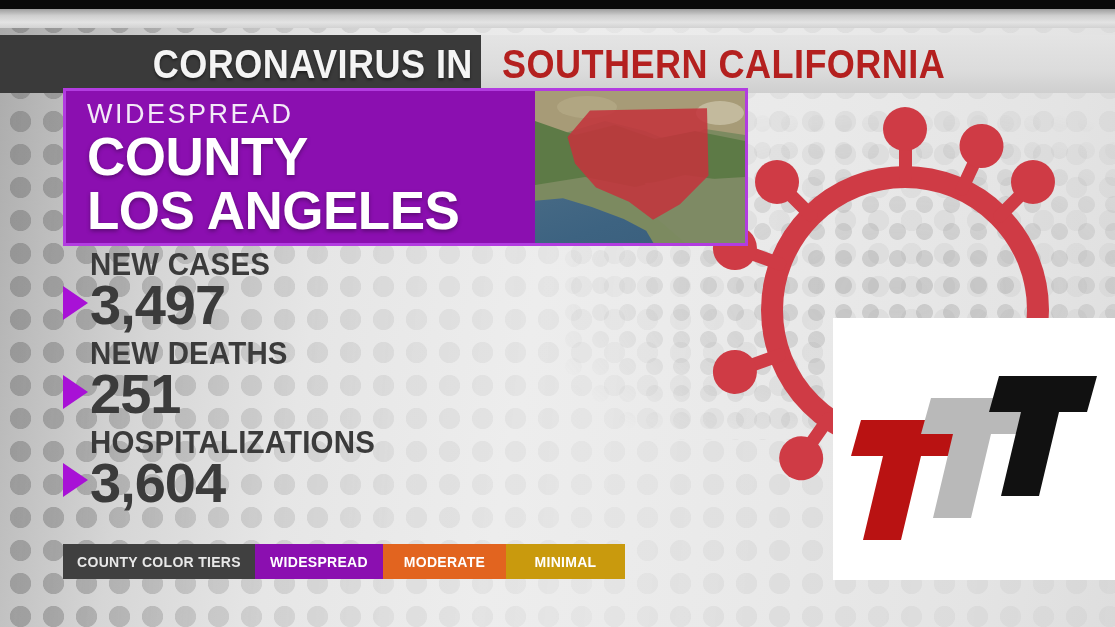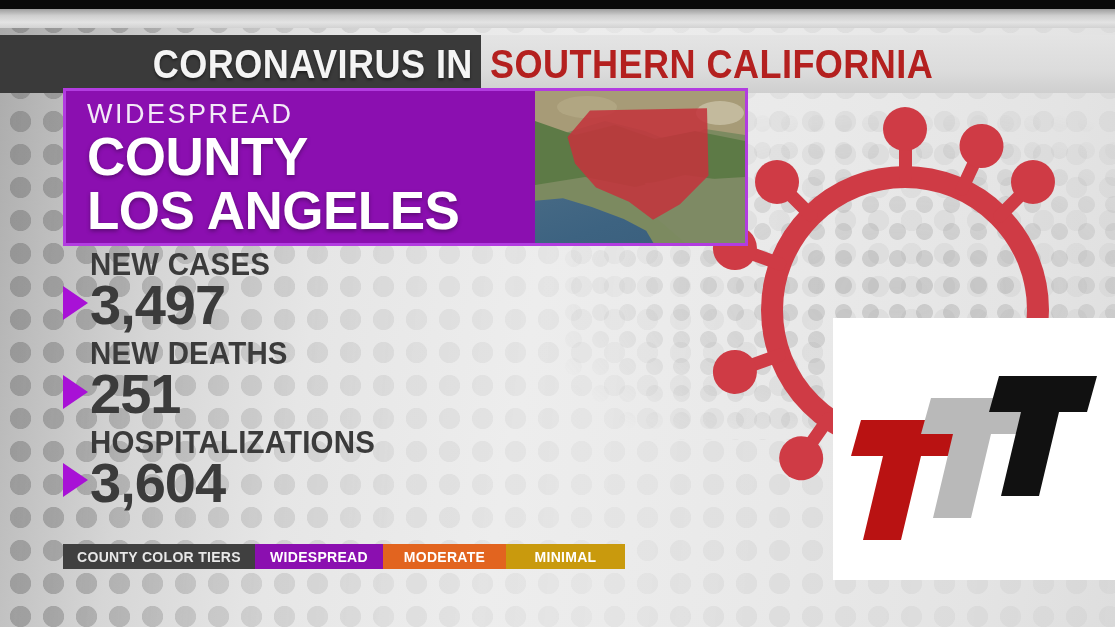--- a/index.html
+++ b/index.html
@@ -82,21 +82,21 @@
   .title-dark {
     width:481px; height:100%;
     background:#3a3a3a;
     display:flex; align-items:center; justify-content:flex-end;
     padding-right:8px;
   }
   .title-light {
     flex:1; height:100%;
     background:linear-gradient(180deg,#e4e4e4 0%,#dcdcdc 60%,#cfcfcf 100%);
     display:flex; align-items:center;
-    padding-left:9px;
+    padding-left:21px;
   }
   .title-dark-text {
     color:#f4f4f4;
     font-size:41px; font-weight:bold;
     letter-spacing:0.5px;
     transform:scaleX(0.88);
     transform-origin:right center;
     white-space:nowrap;
     text-shadow:0 2px 3px rgba(0,0,0,0.45);
   }
@@ -188,21 +188,21 @@
     left:0; bottom:12px;
     width:0; height:0;
     border-top:17px solid transparent;
     border-bottom:17px solid transparent;
     border-left:25px solid #a811d6;
   }
 
   
   .legend {
     position:absolute; left:63px; top:544px;
-    width:685px; height:25px;
+    width:685px; height:35px;
     display:flex;
     font-size:14px; font-weight:bold;
     letter-spacing:0.3px;
   }
   .legend-seg {
     display:flex; align-items:center; justify-content:center;
     height:100%;
     color:#ffffff;
     white-space:nowrap;
   }

